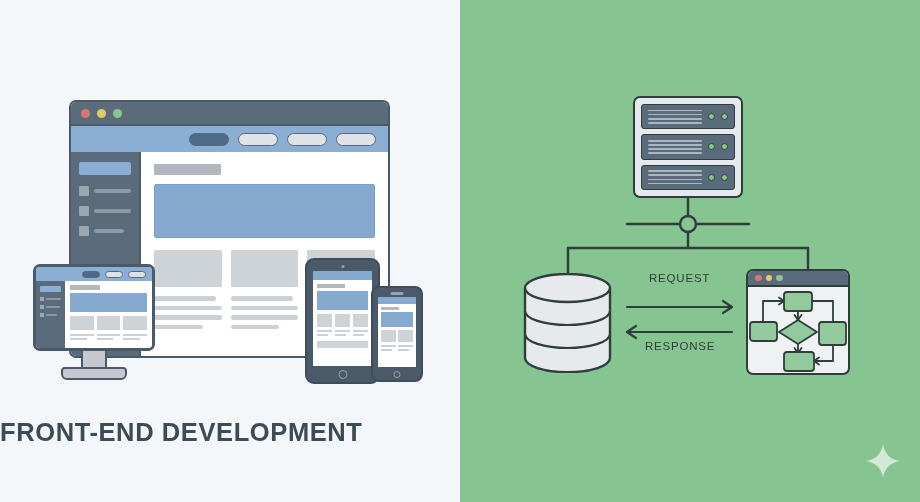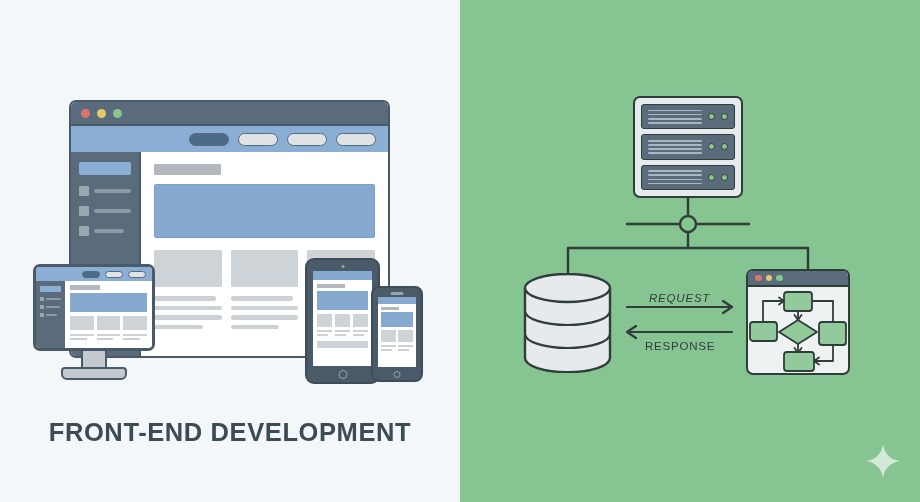--- a/index.html
+++ b/index.html
@@ -15,21 +15,20 @@
     display: flex;
   }
   .panel { position: relative; width: 460px; height: 502px; overflow: hidden; }
   .panel-left  { background: #f3f7f9; }
   .panel-right { background: #86c492; }
 
   .panel-caption {
     position: absolute;
     left: 0; width: 100%;
     top: 418px;
-    text-align: center;
     font-size: 25.5px;
     font-weight: bold;
     letter-spacing: 0.6px;
     color: #3d4b55;
   }
   .panel-right .panel-caption { color: #31463a; }
 
   
   .browser {
     position: absolute;
@@ -179,21 +178,21 @@
   .fw-bar { height: 16px; background: #5a6b7b; display: flex; align-items: center; gap: 4px; padding-left: 7px; border-bottom: 2px solid #2f3e3a; }
   .fw-dot { width: 6.5px; height: 6.5px; border-radius: 50%; }
   .fw-red { background: #d9756e; } .fw-yellow { background: #e3c96a; } .fw-green { background: #8bc48d; }
   .fw-canvas { position: relative; width: 100%; height: calc(100% - 16px); }
 
   .arrow-label {
     position: absolute;
     font-size: 11.5px; font-weight: normal; letter-spacing: 0.8px;
     color: #2f3e3a; white-space: nowrap;
   }
-  .lbl-request  { left: 189px; top: 292px; font-style: italic; }
+  .lbl-request  { left: 189px; top: 272px; }
   .lbl-response { left: 185px; top: 340px; }
 
   .sparkle { position: absolute; right: 18px; bottom: 22px; width: 38px; height: 38px; opacity: 0.85; }
 </style>
 </head>
 <body>
 
 <div class="stage">
 
   <div class="panel panel-left">

